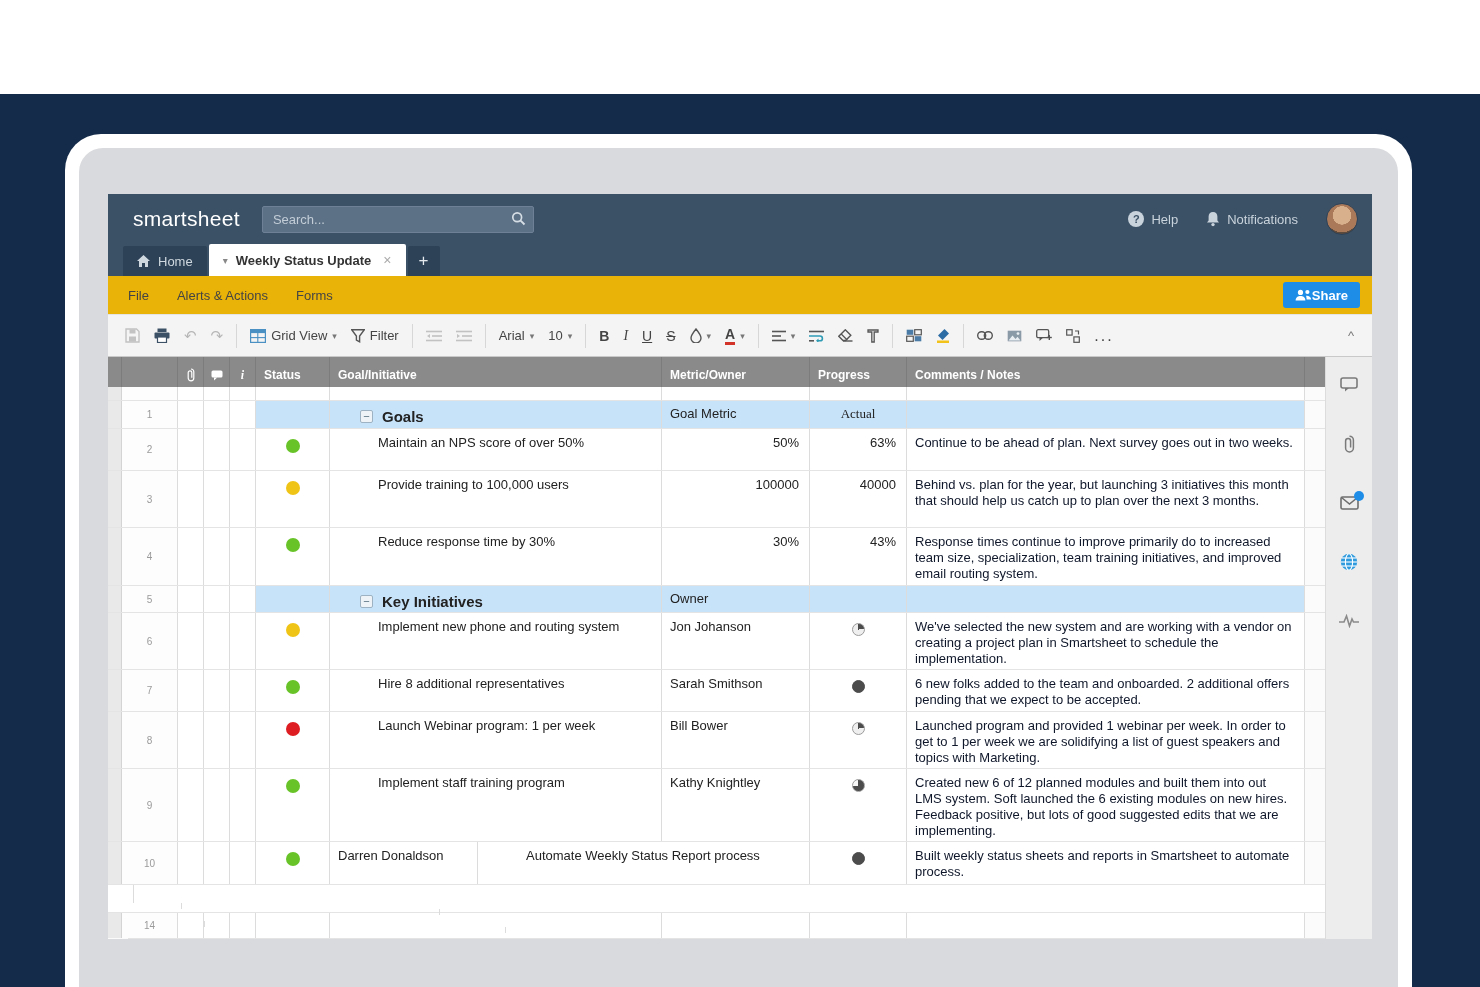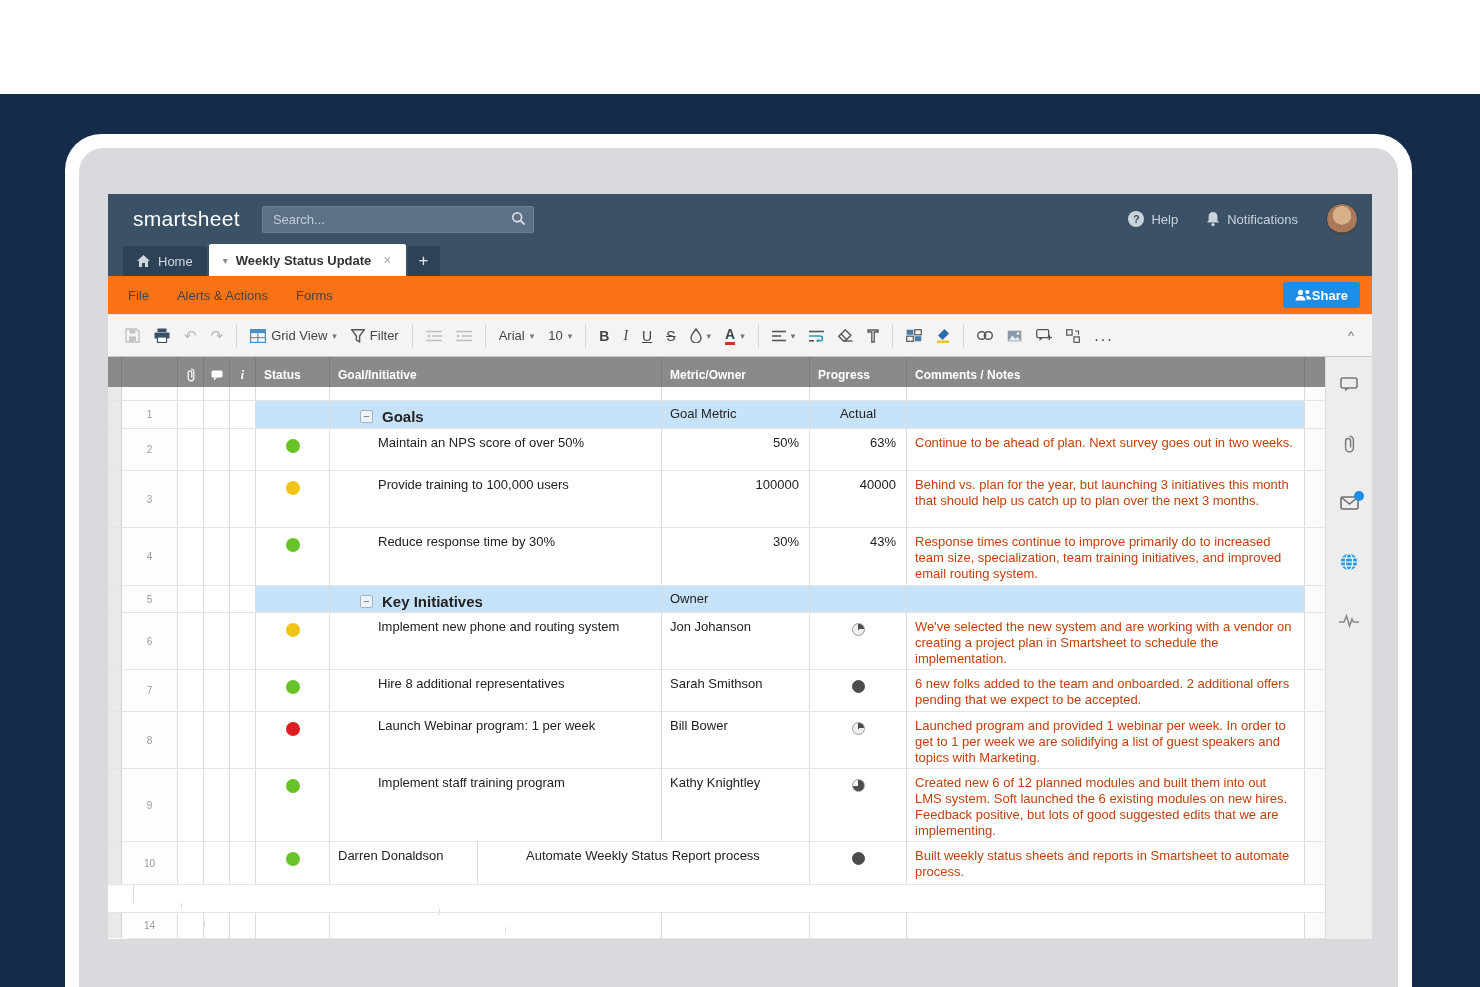--- a/index.html
+++ b/index.html
@@ -38,21 +38,21 @@
   .tab { height:30px; display:flex; align-items:center; gap:8px; padding:0 14px;
     background:#2d4257; color:#cfd8df; font-size:13px; margin-right:2px; border-radius:2px 2px 0 0; cursor:pointer; }
   .tab.first { margin-left:15px; }
   .tab.active { height:32px; background:#ffffff; color:#333; font-weight:bold; }
   .tab .caret { color:#8a97a3; font-size:10px; }
   .tab.active .caret { color:#888; }
   .tab .close { color:#aaa; font-weight:normal; font-size:14px; margin-left:4px; }
   .tab.plus { width:32px; justify-content:center; font-size:17px; color:#e4e9ee; padding:0; }
 
   
-  .menubar { position:absolute; left:0; top:82px; width:100%; height:39px; background:#f97316;
+  .menubar { position:absolute; left:0; top:82px; width:100%; height:39px; background:#eab308;
     display:flex; align-items:center; border-bottom:1px solid #e4e4e4; }
   .menu-item { margin-left:28px; font-size:13px; color:#444; cursor:pointer; }
   .menu-item.first { margin-left:20px; }
   .share-btn { margin-left:auto; margin-right:12px; height:26px; background:#1e8de8; color:#fff;
     border:none; border-radius:3px; font-size:13px; font-weight:bold; display:flex; align-items:center;
     padding:0 12px; cursor:pointer; font-family:"Liberation Sans","DejaVu Sans",sans-serif; }
 
   
   .toolbar { position:absolute; left:0; top:121px; width:100%; height:42px; background:#f4f4f4;
     border-bottom:1px solid #c9c9c9; display:flex; align-items:center; padding:0 10px; color:#444; }
@@ -79,24 +79,24 @@
   .grid-row { display:flex; width:1217px; border-bottom:1px solid #e4e4e4; background:#fff; }
   .cell { border-right:1px solid #dcdcdc; overflow:hidden; padding-top:6px; }
   .c-gutter { width:14px; background:#e9e9e9; border-right:1px solid #d4d4d4; padding:0; }
   .c-num { width:56px; color:#9a9a9a; font-size:10px; display:flex; align-items:center;
     justify-content:center; padding:0; background:#fdfdfd; }
   .c-icon { width:26px; }
   .c-status { width:74px; display:flex; justify-content:center; }
   .c-goal { width:332px; padding-left:48px; font-size:13px; color:#222; }
   .c-metric { width:148px; padding-left:8px; font-size:13px; color:#222; }
   .c-progress { width:97px; font-size:13px; color:#222; padding-left:8px; }
-  .c-comments { width:398px; padding:6px 8px 0 8px; font-size:13px; color:#c2410c; line-height:1.22; }
+  .c-comments { width:398px; padding:6px 8px 0 8px; font-size:13px; color:#0f172a; line-height:1.22; }
   .c-scroll { width:20px; border-right:none; background:#fbfbfb; }
   .right { text-align:right; padding-right:10px !important; padding-left:0 !important; }
-  .centered { display:flex; justify-content:center; padding-left:0 !important; }
+  .centered { display:flex; justify-content:center; padding-left:0 !important;font-family:Liberation Serif, serif; }
   .sec { background:#c7e3fa; }
   .sec-goal { padding-left:30px !important; font-size:15px; font-weight:bold; display:flex;
     align-items:center; gap:9px; padding-top:4px !important; }
   .collapse-box { width:13px; height:13px; background:#eef3f7; border:1px solid #9db2c2; border-radius:2px;
     color:#55707f; font-size:11px; line-height:11px; text-align:center; font-weight:normal; }
   .sec-metric { font-weight:normal; font-size:13px; padding-top:5px !important; }
   .dot { width:14px; height:14px; border-radius:50%; margin-top:4px; display:inline-block; }
   .dot.green { background:#67c328; }
   .dot.yellow { background:#f0c417; }
   .dot.red { background:#dd1d21; }

